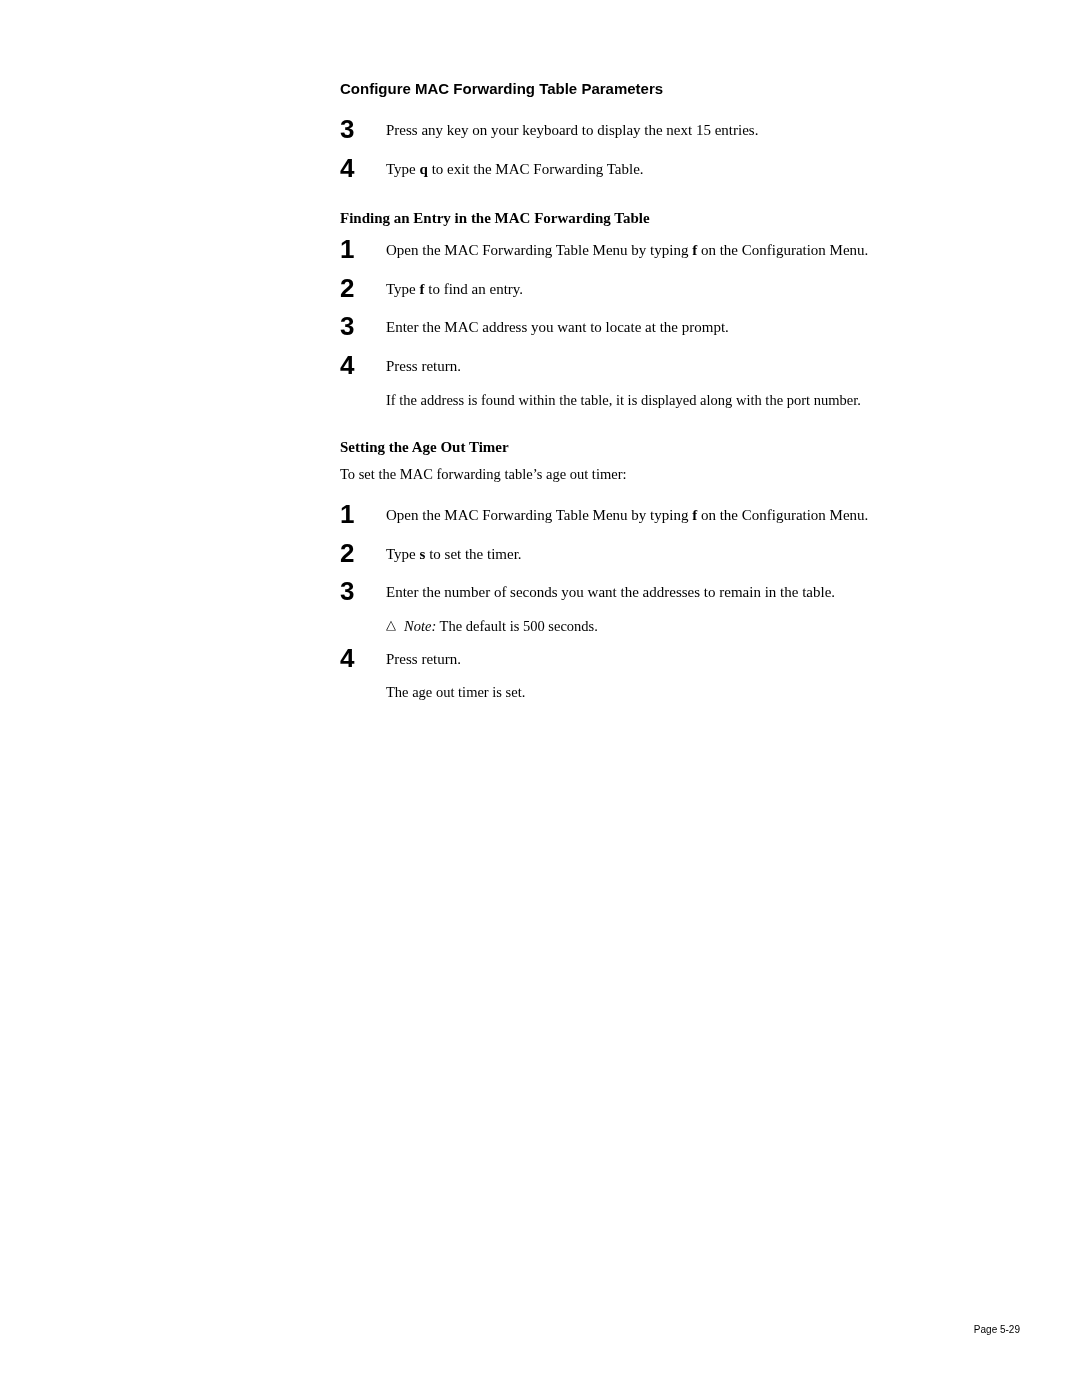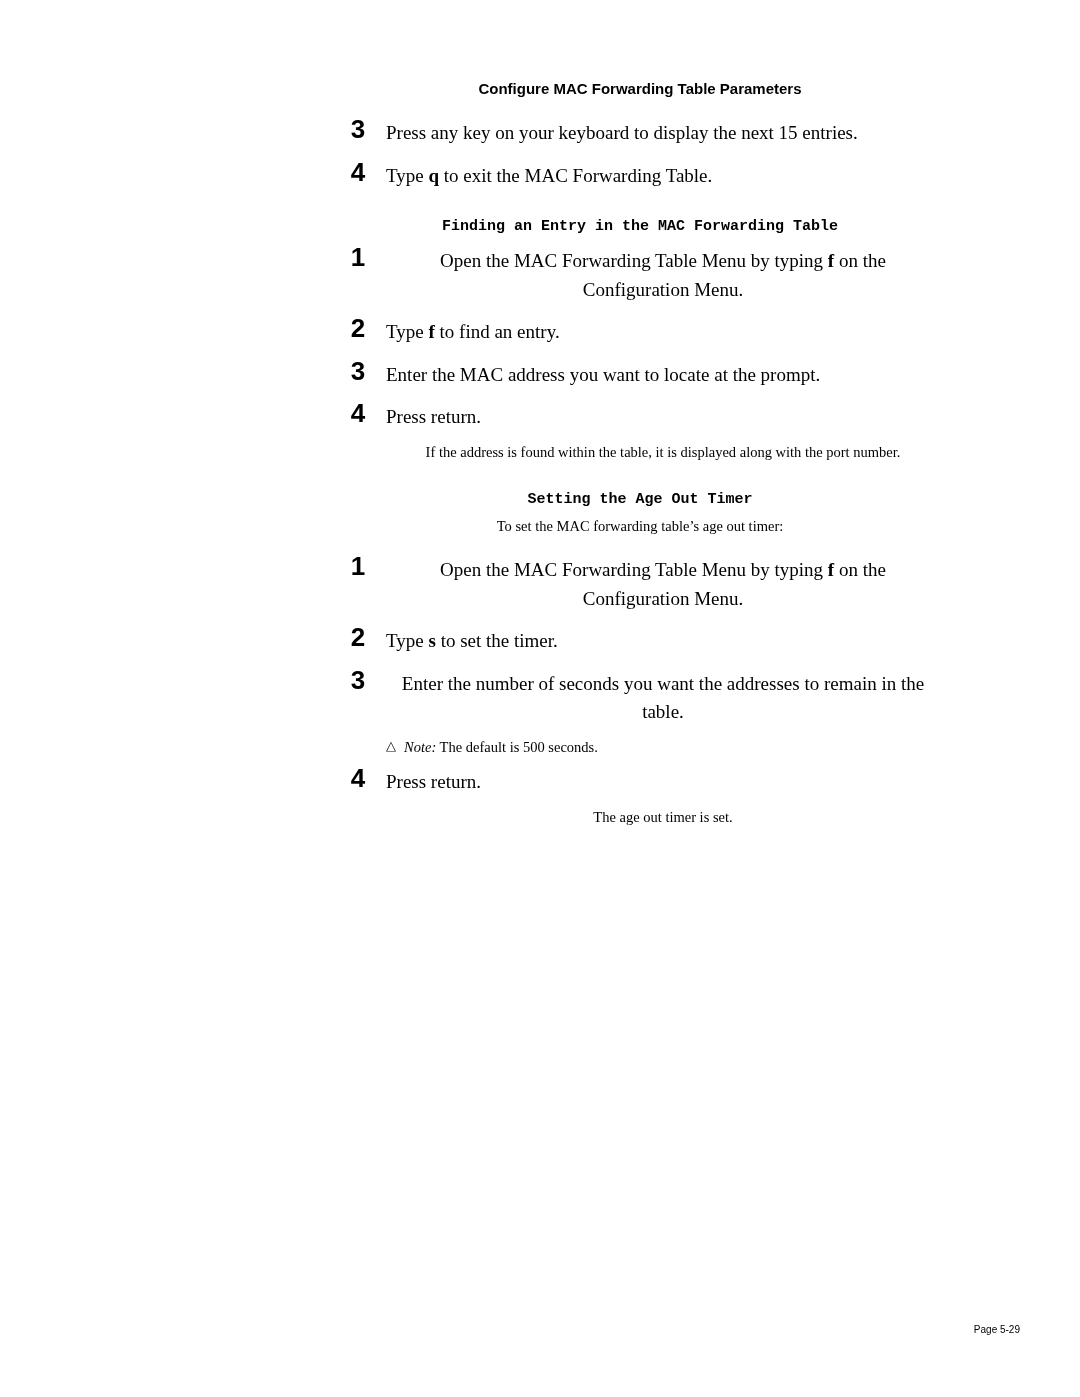--- a/index.html
+++ b/index.html
@@ -1,19 +1,18 @@
 <!DOCTYPE html>
 <html><head>
   <meta charset="utf-8">
   <style>
     * {
       margin: 0;
       padding: 0;
       box-sizing: border-box;
-      text-align: center;
     }
 
     body {
       background: #ffffff;
       font-family: Times, "Times New Roman", serif;
       font-size: 14.5px;
       color: #000000;
       width: 1080px;
       min-height: 1397px;
       position: relative;
@@ -49,21 +48,21 @@
       font-size: 26px;
       font-weight: bold;
       font-family: Arial, Helvetica, sans-serif;
       min-width: 36px;
       line-height: 1.1;
       margin-right: 10px;
       flex-shrink: 0;
     }
 
     .step-text {
-      font-size: 19px;
+      font-size: 15px;
       line-height: 1.5;
       padding-top: 4px;
     }
 
     .step-text em, .step-text b {
       font-style: normal;
       font-weight: bold;
     }
 
     .note-row {
@@ -86,21 +85,21 @@
 
     .note-text em {
       font-style: italic;
     }
 
     .sub-section-heading {
       font-weight: bold;
       font-size: 15px;
       margin-top: 28px;
       margin-bottom: 8px;
-      font-family: Liberation Mono, monospace;
+      font-family: Liberation Serif, serif;
     }
 
     .intro-text {
       font-size: 14.5px;
       margin-bottom: 14px;
       line-height: 1.5;
     }
 
     .extra-note {
       margin-left: 46px;

